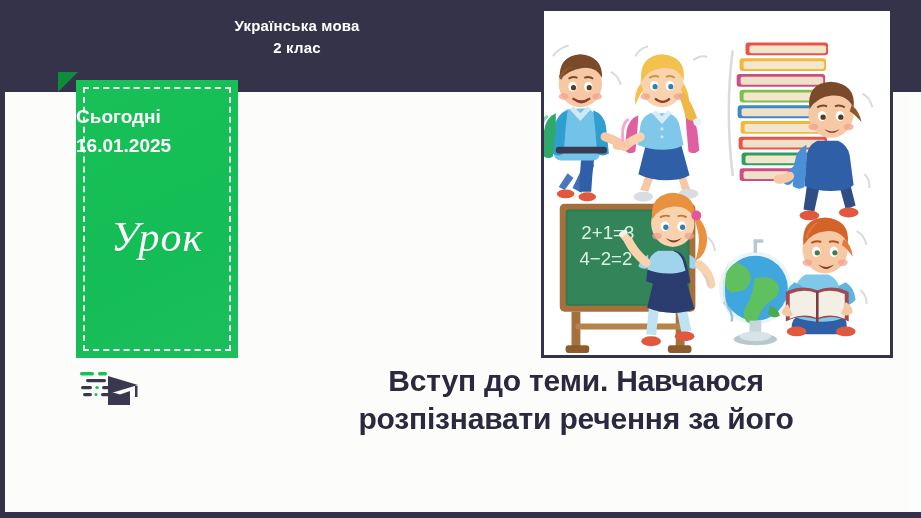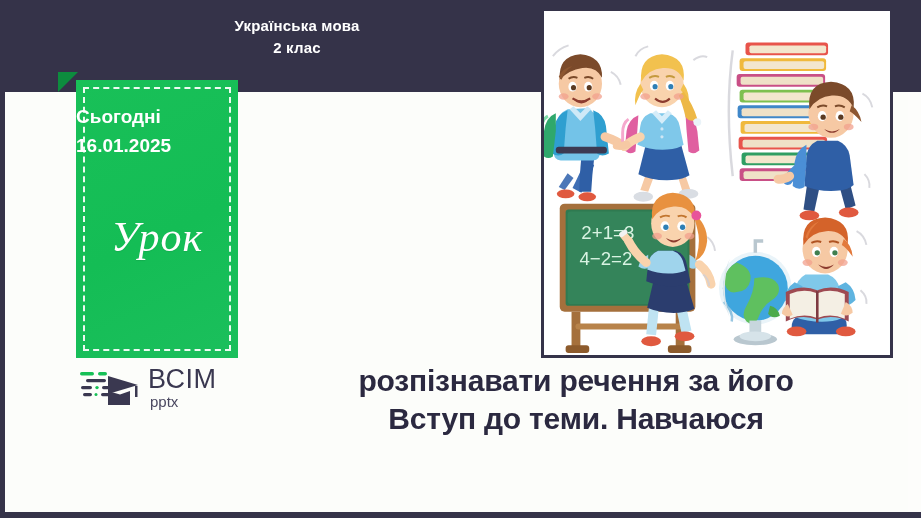--- a/index.html
+++ b/index.html
@@ -179,24 +179,20 @@
       <rect x="3" y="22" width="11" height="3.2" rx="1.6" fill="#3a3850"></rect>
       <circle cx="19" cy="23.6" r="1.7" fill="#16c056"></circle>
       <rect x="24" y="22" width="8" height="3.2" rx="1.6" fill="#3a3850"></rect>
       <rect x="5" y="29" width="9" height="3.2" rx="1.6" fill="#3a3850"></rect>
       <circle cx="18" cy="30.6" r="1.5" fill="#16c056"></circle>
       <rect x="23" y="29" width="9" height="3.2" rx="1.6" fill="#3a3850"></rect>
       <path d="M30 12 L60 21 L30 30 Z" fill="#3a3850"></path>
       <path d="M30 27 L30 41 L52 41 L52 27 L42 30.5 Z" fill="#3a3850"></path>
       <path d="M57 22 L59.5 22 L59.5 33 L57 33 Z" fill="#3a3850"></path>
     </svg>
-    <span class="logo-words">
-      <span class="logo-main">ВСІМ</span>
-      <span class="logo-sub">pptx</span>
-    </span>
   </div>
 
   <div class="illus-card">
     <svg class="illus-svg" viewBox="0 0 352 350">
       <rect width="352" height="350" fill="#ffffff"></rect>
 
       <g>
         <path d="M30 170 l-9 12 l-6 -3 l9 -14 z" fill="#4c77b8"></path>
         <path d="M43 150 q-8 18 -14 30 l9 5 q8 -16 13 -28 z" fill="#3f6fb5"></path>
         <path d="M38 148 q-2 22 -2 36 l12 0 q1 -18 3 -34 z" fill="#2f5fa6"></path>
@@ -393,18 +389,18 @@
         <ellipse cx="268" cy="256" rx="5" ry="3.4" fill="#f2a08e" opacity=".75"></ellipse>
         <ellipse cx="304" cy="256" rx="5" ry="3.4" fill="#f2a08e" opacity=".75"></ellipse>
         <path d="M279 258 q8 9 16 0 q-8 5 -16 0 z" fill="#8c3b2e"></path>
         <path d="M318 224 q8 4 10 14" stroke="#cfcfd6" stroke-width="2" fill="none" opacity=".8"></path>
         <path d="M322 284 q7 6 6 14" stroke="#cfcfd6" stroke-width="2" fill="none" opacity=".8"></path>
       </g>
     </svg>
   </div>
 
   <div class="title">
+    <span>Вступ до теми. Навчаюся</span>
     <span>розпізнавати речення за його</span>
-    <span>Вступ до теми. Навчаюся</span>
   </div>
 
   <div class="bottom-strip"></div>
 </div>
 
 </body></html>

